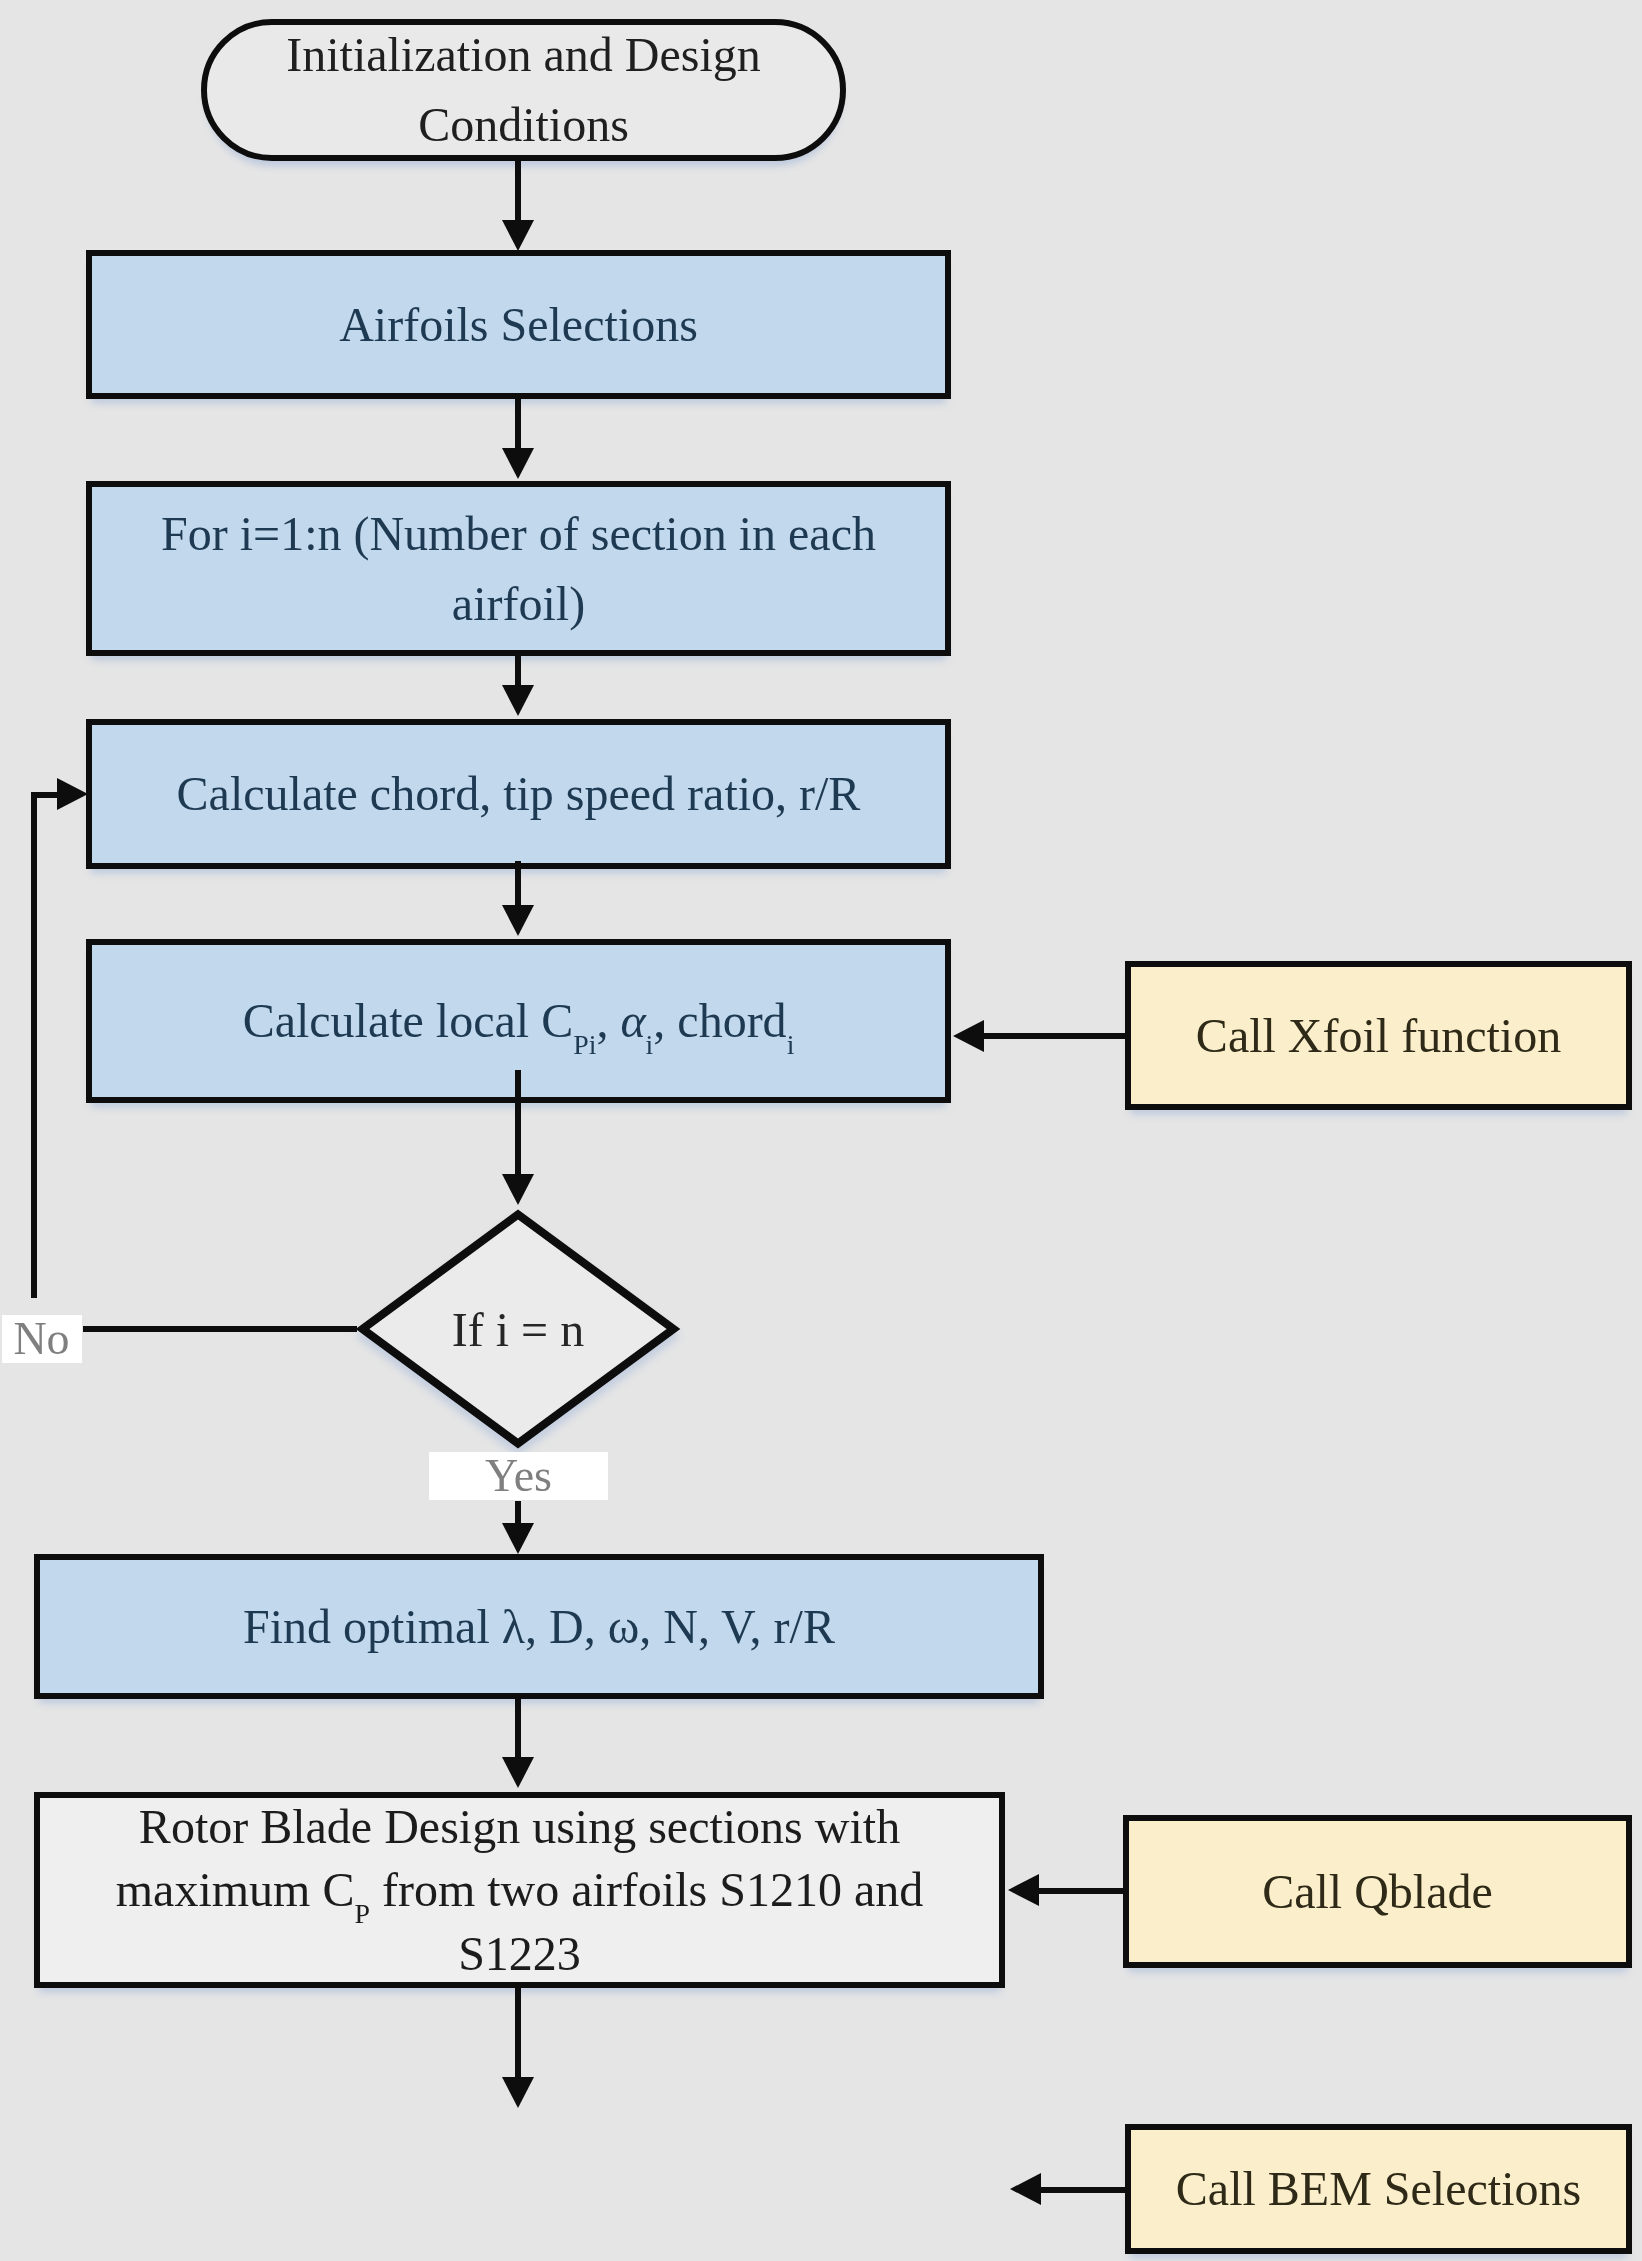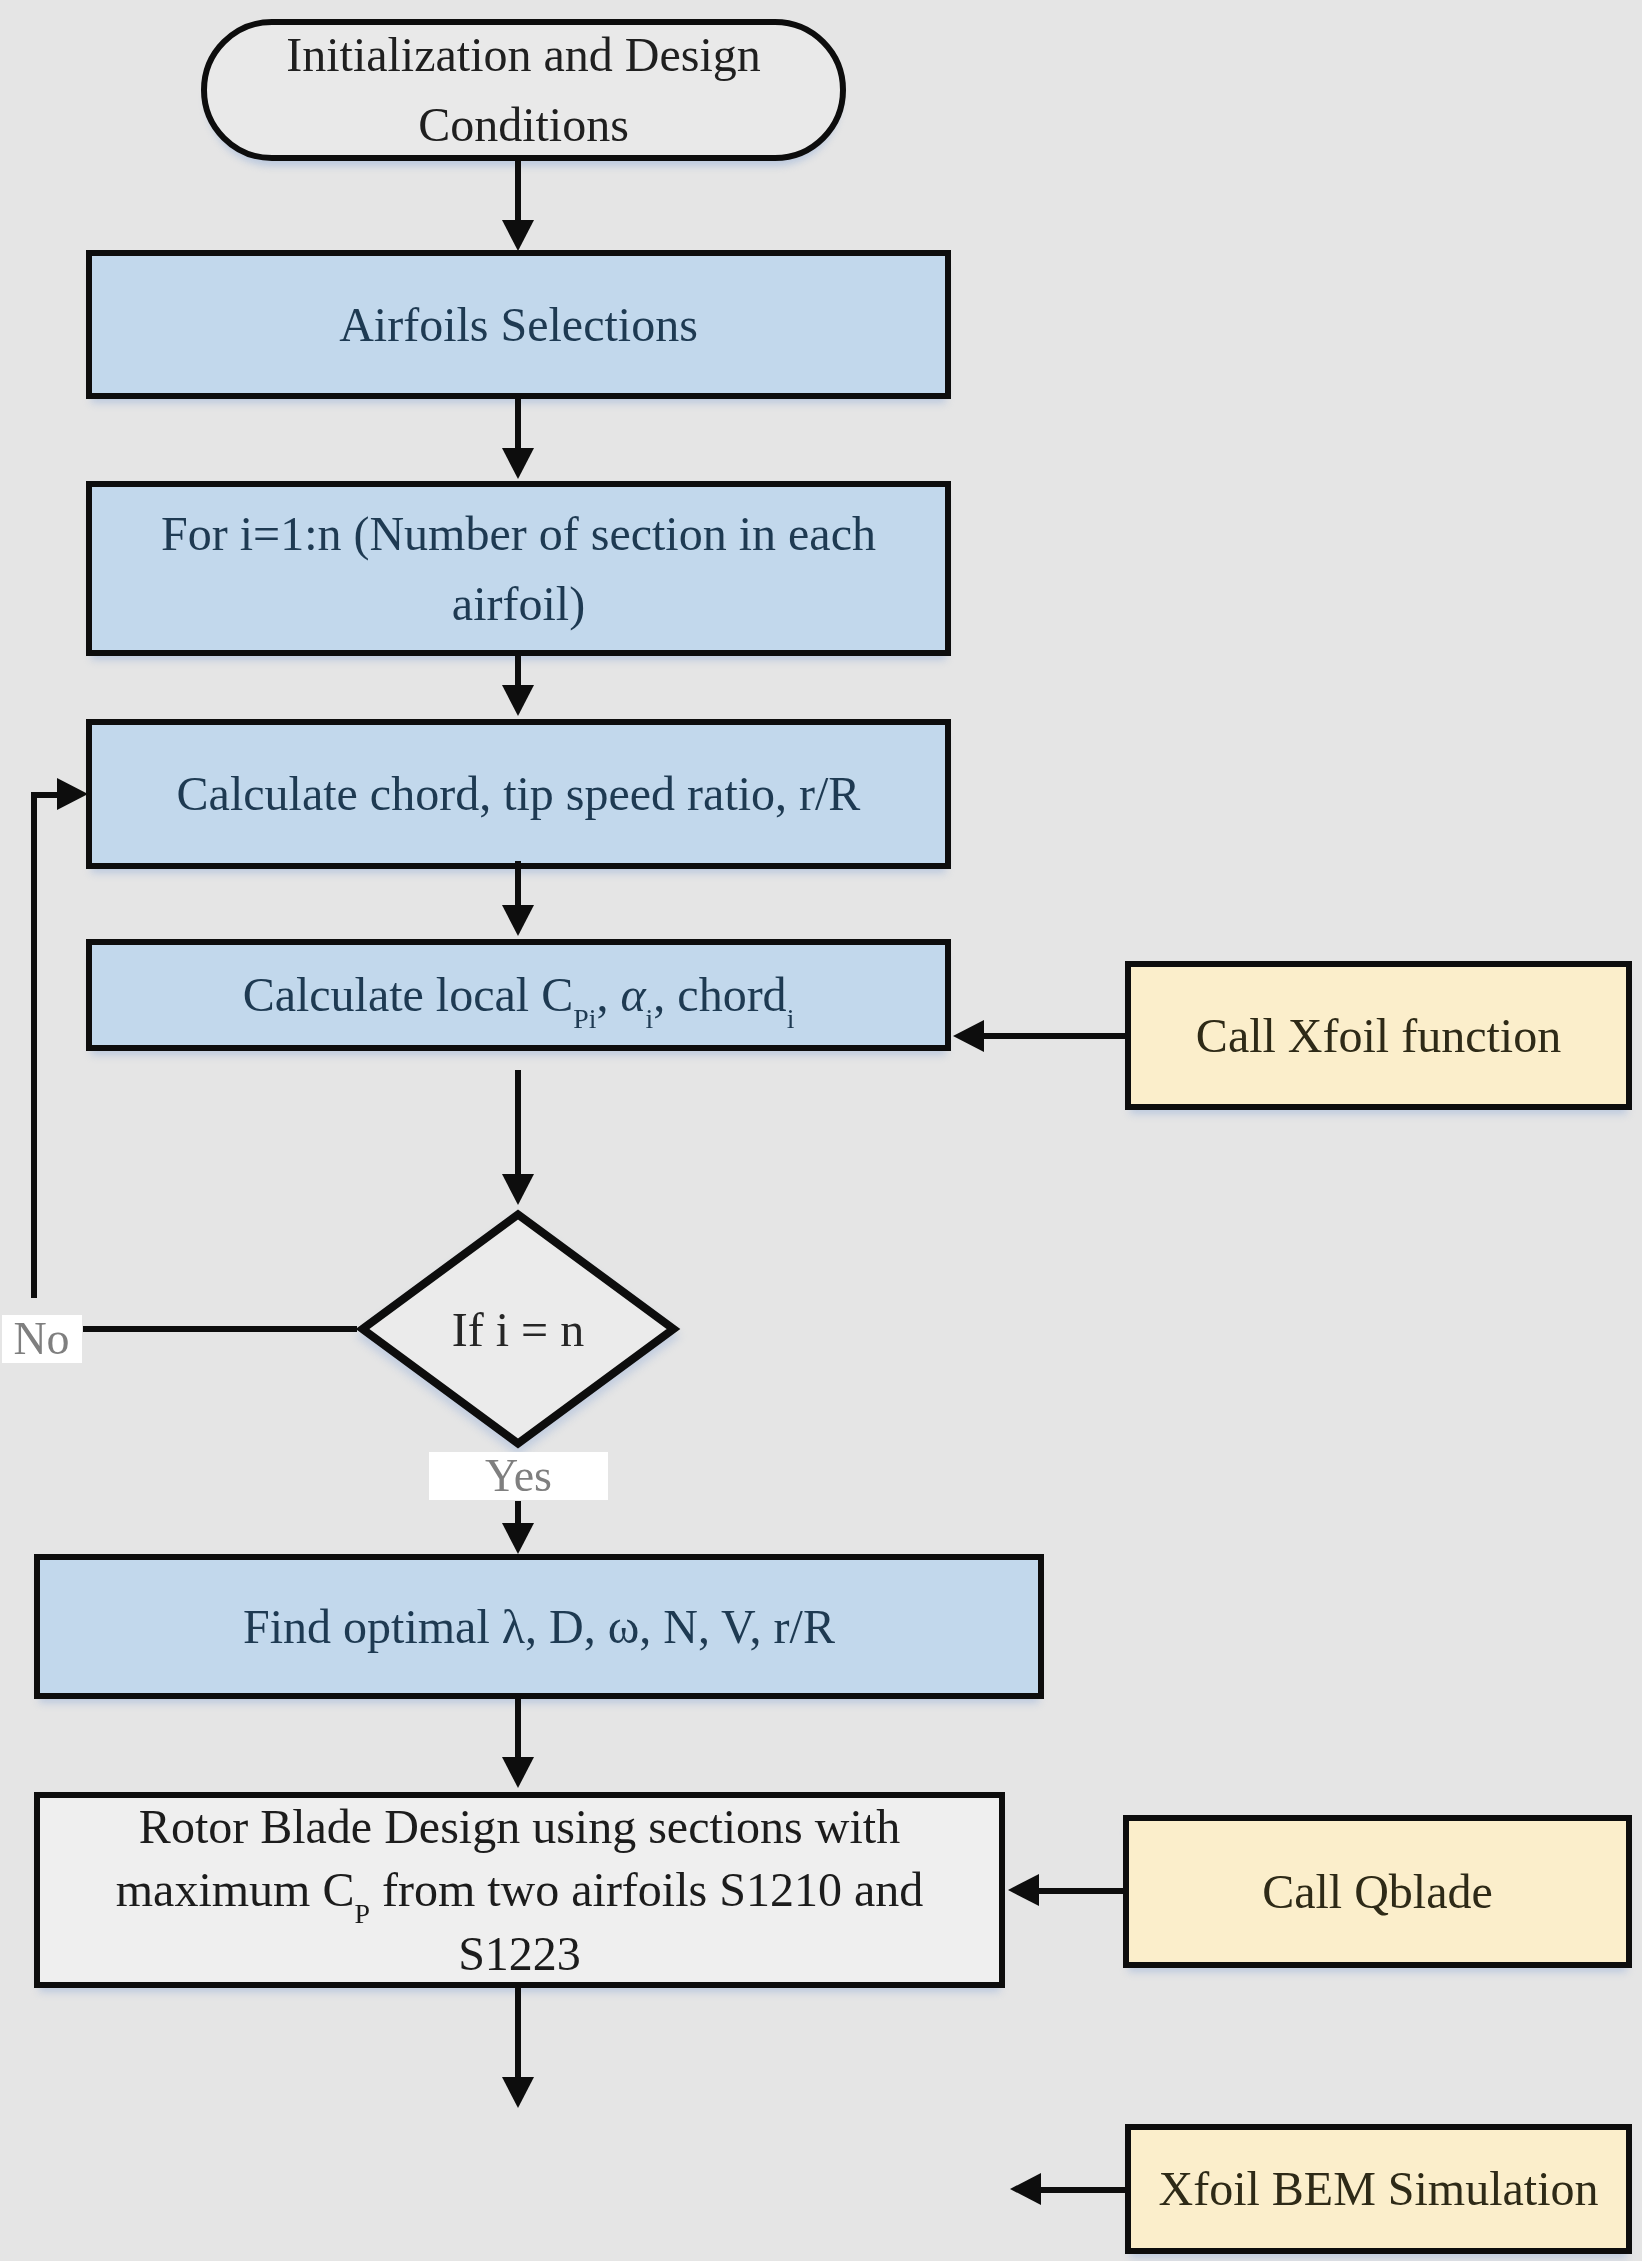--- a/index.html
+++ b/index.html
@@ -68,21 +68,21 @@
   <div class="vline" style="left:515px;top:656px;height:31px;"></div>
   <div class="head down" style="left:502px;top:685px;"></div>
 
   <div class="node blue" style="left:86px;top:719px;width:865px;height:150px;">
     <span class="oneline">Calculate chord, tip speed ratio, r/R</span>
   </div>
 
   <div class="vline" style="left:515px;top:861px;height:45px;"></div>
   <div class="head down" style="left:502px;top:905px;"></div>
 
-  <div class="node blue" style="left:86px;top:939px;width:865px;height:112px;">
+  <div class="node blue" style="left:86px;top:939px;width:865px;height:164px;">
     <span class="oneline"><span>Calculate local C</span><sub class="ss">Pi</sub><span>, </span><i>α</i><sub class="ss">i</sub><span>, chord</span><sub class="ss">i</sub></span>
   </div>
 
   <div class="node call" style="left:1125px;top:961px;width:507px;height:149px;">
     <span class="oneline">Call Xfoil function</span>
   </div>
   <div class="hline" style="left:983px;top:1033px;width:142px;"></div>
   <div class="head left" style="left:953px;top:1020px;"></div>
 
   <div class="vline" style="left:515px;top:1070px;height:106px;"></div>
@@ -122,19 +122,19 @@
     <span class="oneline">Call Qblade</span>
   </div>
   <div class="hline" style="left:1039px;top:1888px;width:84px;"></div>
   <div class="head left" style="left:1008px;top:1874px;"></div>
 
   <div class="vline" style="left:515px;top:1988px;height:90px;"></div>
   <div class="head down" style="left:502px;top:2077px;"></div>
 
 
   <div class="node call" style="left:1125px;top:2124px;width:507px;height:130px;">
-    <span class="oneline">Xfoil BEM Simulation</span>
+    <span class="oneline">Call BEM Selections</span>
   </div>
   <div class="hline" style="left:1041px;top:2187px;width:84px;"></div>
   <div class="head left" style="left:1010px;top:2173px;"></div>
 
 </div>
 
 
 </body></html>

